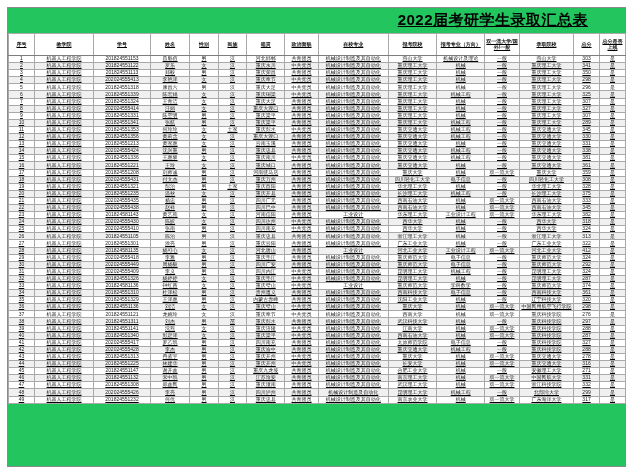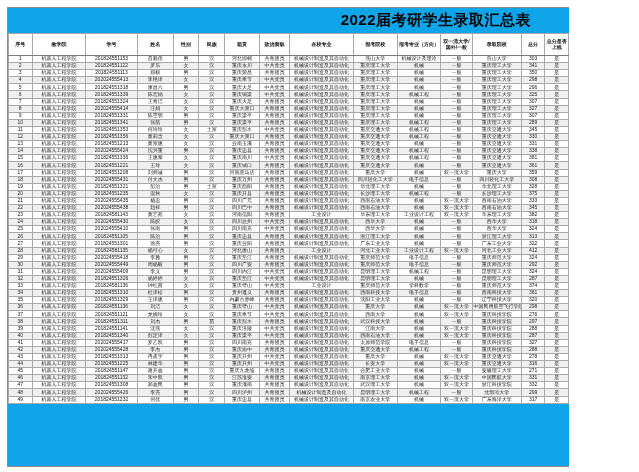--- a/index.html
+++ b/index.html
@@ -2,22 +2,22 @@
 <html style="--admitted-red: #c00000;"><head>
 <meta charset="utf-8">
 <style>
   html,body{margin:0;padding:0;}
   body{
     width:639px;height:472px;background:#ffffff;overflow:hidden;
     font-family:"Liberation Sans","DejaVu Sans",sans-serif;
     -webkit-font-smoothing:antialiased;
   }
   .sheet{
-    position:absolute;left:7px;top:7px;width:562px;height:460px;
-    border:1px solid #8b8b8b;border-right:none;background:#0ea5e9;box-sizing:border-box;
+    position:absolute;left:7px;top:7px;width:619px;height:460px;
+    border:1px solid #8b8b8b;border-right:none;background:#22c55e;box-sizing:border-box;text-decoration:underline;
   }
   .title-row{
     height:25px;display:flex;align-items:center;justify-content:flex-end;
     padding-right:38px;box-sizing:border-box;
   }
   .title-row .title{
     font-size:15px;font-weight:bold;color:#000;letter-spacing:0.5px;white-space:nowrap;
   }
   table.grid{
     width:100%;border-collapse:collapse;table-layout:fixed;

